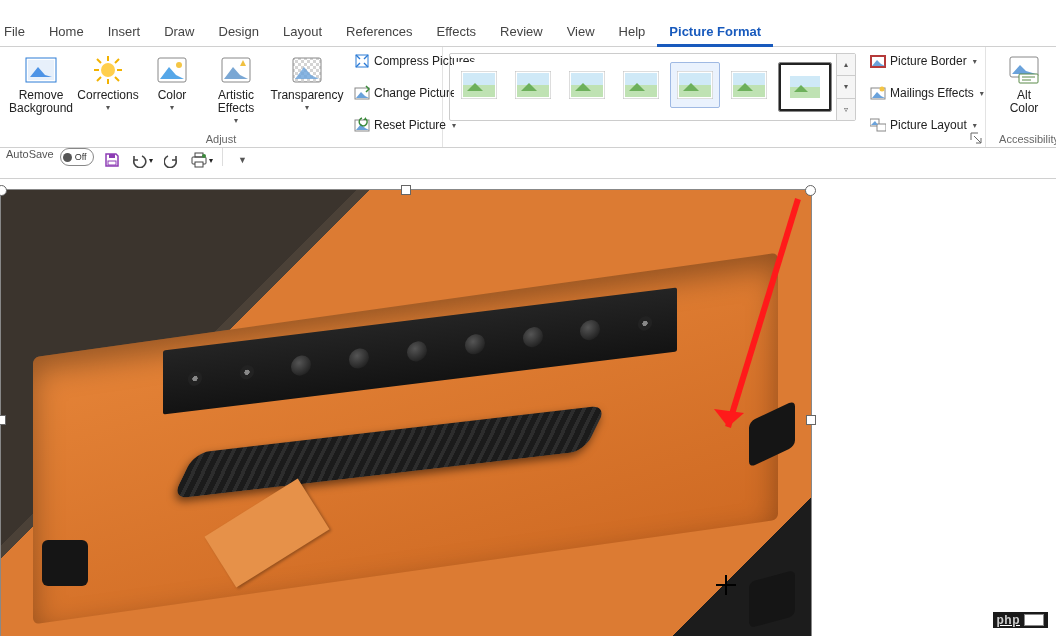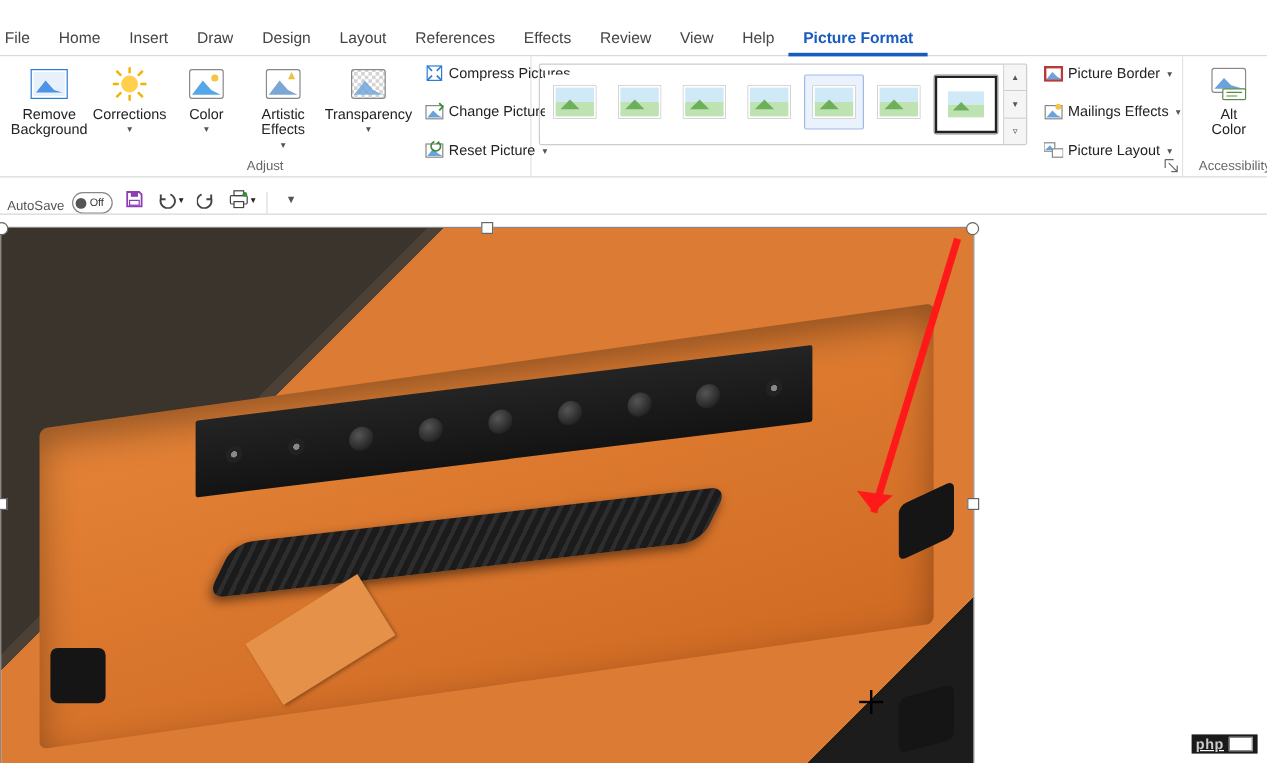--- a/index.html
+++ b/index.html
@@ -176,21 +176,21 @@
     color: #555;
     cursor: pointer;
     padding: 0;
   }
   .gallery-scroll button:last-child { border-bottom: none; }
 
   
   .qat {
     height: 30px;
     display: flex;
-    align-items: flex-end;
+    align-items: flex-start;
     gap: 6px;
     padding: 0 6px;
     border-bottom: 1px solid #d0d0d0;
     background: #fff;
   }
   .qat .toggle {
     display: inline-flex;
     align-items: center;
     border: 1px solid #888;
     border-radius: 10px;

